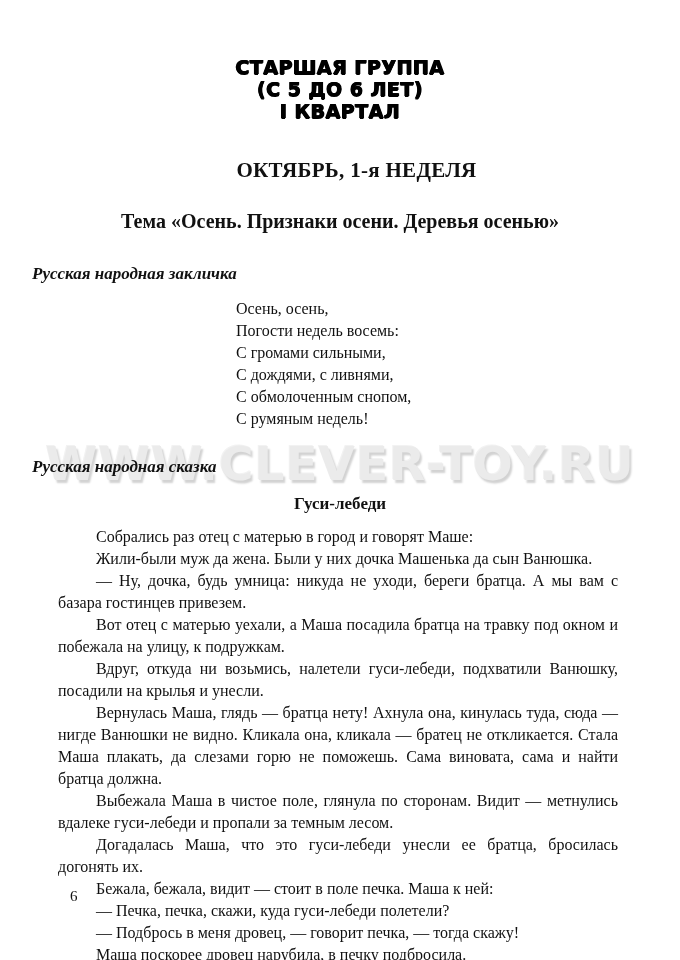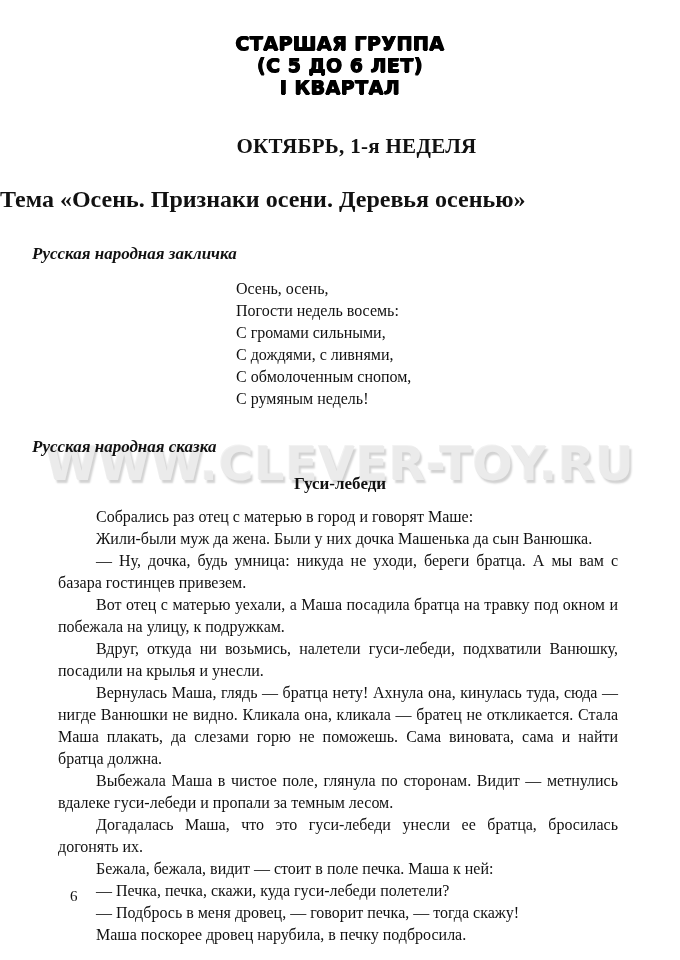--- a/index.html
+++ b/index.html
@@ -23,43 +23,43 @@
     font-size: 47px;
     letter-spacing: 1px;
     color: #ebebeb;
     text-shadow: 2px 3px 2px #d2d2d2, -1px -1px 0 #f2f2f2;
     white-space: nowrap;
     z-index: 1;
     user-select: none;
   }
   .content { position: relative; z-index: 2; }
   .header-display {
-    padding-top: 32px;
+    padding-top: 56px;
     text-align: center;
     font-family: "DejaVu Sans", sans-serif;
     font-weight: bold;
     font-size: 19px;
     line-height: 22px;
     letter-spacing: 0.5px;
     color: #000000;
     text-shadow: 0.6px 0 0 #000, -0.6px 0 0 #000, 0 0.6px 0 #000;
   }
   .week-title {
     margin-top: 36px;
     text-align: center;
     font-weight: bold;
     font-size: 21px;
     letter-spacing: 0.3px;
     padding-left: 33px;
   }
   .theme-title {
     margin-top: 27px;
-    text-align: left;
+    text-align: center;
     font-weight: bold;
-    font-size: 24px;
+    font-size: 20px;
   }
   .section-heading {
     margin-left: 32px;
     font-weight: bold;
     font-style: italic;
     font-size: 17px;
   }
   .section-heading.zaklichka { margin-top: 31px; }
   .section-heading.skazka { margin-top: 27px; }
   .poem {

